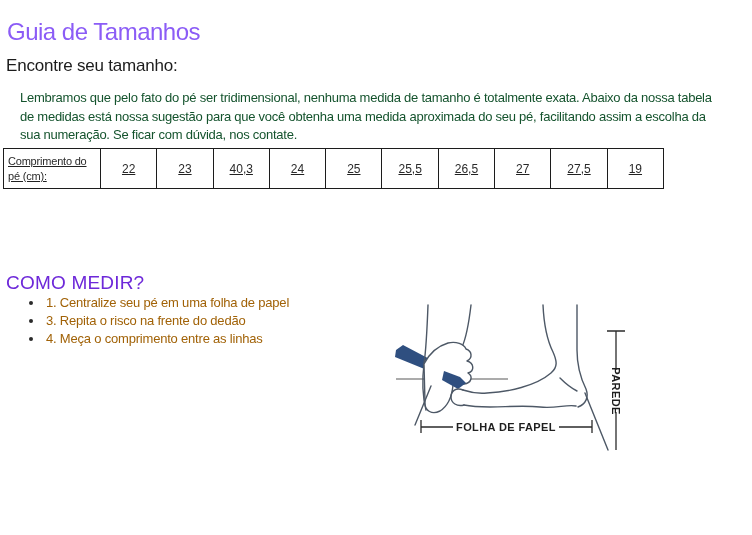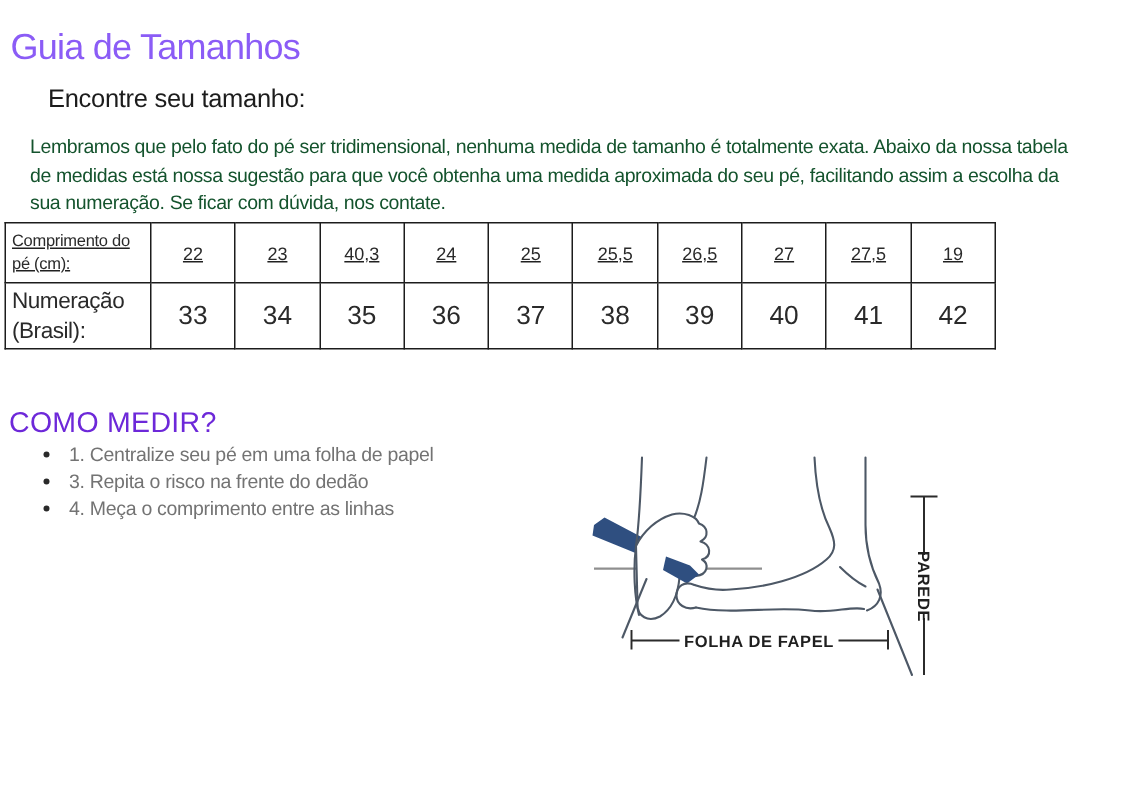--- a/index.html
+++ b/index.html
@@ -13,21 +13,20 @@
   }
   .title{
     position:absolute;left:7px;top:2px;
     font-size:24px;font-weight:400;color:#8b5cf6;
     letter-spacing:-0.5px;
   }
   .h-find{
     position:absolute;left:6px;top:42px;
     font-size:17px;font-weight:400;color:#1c1c1c;
     letter-spacing:-0.2px;
-    margin-left:26px;
   }
   .intro{
     position:absolute;left:5px;top:76px;width:702px;
     font-size:13px;line-height:18.6px;color:#14532d;
     letter-spacing:-0.25px;
     margin-left:15px;
   }
   table.size-table{
     position:absolute;left:3px;top:148px;
     width:661px;border-collapse:collapse;
@@ -51,21 +50,21 @@
     letter-spacing:0.2px;
   }
   ul.steps{
     position:absolute;left:29px;top:294px;margin:0;padding:0;
     list-style:none;
   }
   ul.steps li{
     position:relative;
     padding-left:17px;
     font-size:13px;letter-spacing:-0.2px;
-    line-height:17.8px;color:#737373;
+    line-height:17.8px;color:#a16207;
   }
   ul.steps li::before{
     content:"";
     position:absolute;left:0;top:7px;
     width:4px;height:4px;border-radius:50%;
     background:#2a2a2a;
   }
   svg.illus{position:absolute;left:390px;top:295px;}
   .illus .outline{fill:none;stroke:#4d5866;stroke-width:1.4;stroke-linecap:round;stroke-linejoin:round;}
   .illus .measure{fill:none;stroke:#2b2b2b;stroke-width:1.3;}
@@ -89,33 +88,20 @@
       <td>22</td>
           <td>23</td>
           <td>40,3</td>
           <td>24</td>
           <td>25</td>
           <td>25,5</td>
           <td>26,5</td>
           <td>27</td>
           <td>27,5</td>
           <td>19</td>
-        </tr>
-      <tr class="r2" id="row2">
-        <td class="lbl">Numeração (Brasil):</td>
-      <td>33</td>
-          <td>34</td>
-          <td>35</td>
-          <td>36</td>
-          <td>37</td>
-          <td>38</td>
-          <td>39</td>
-          <td>40</td>
-          <td>41</td>
-          <td>42</td>
         </tr>
     </tbody>
   </table>
 
   <h2 class="h-how">COMO MEDIR?</h2>
 
   <ul class="steps" id="steps">
       <li>1. Centralize seu pé em uma folha de papel</li>
       <li>3. Repita o risco na frente do dedão</li>
       <li>4. Meça o comprimento entre as linhas</li>

